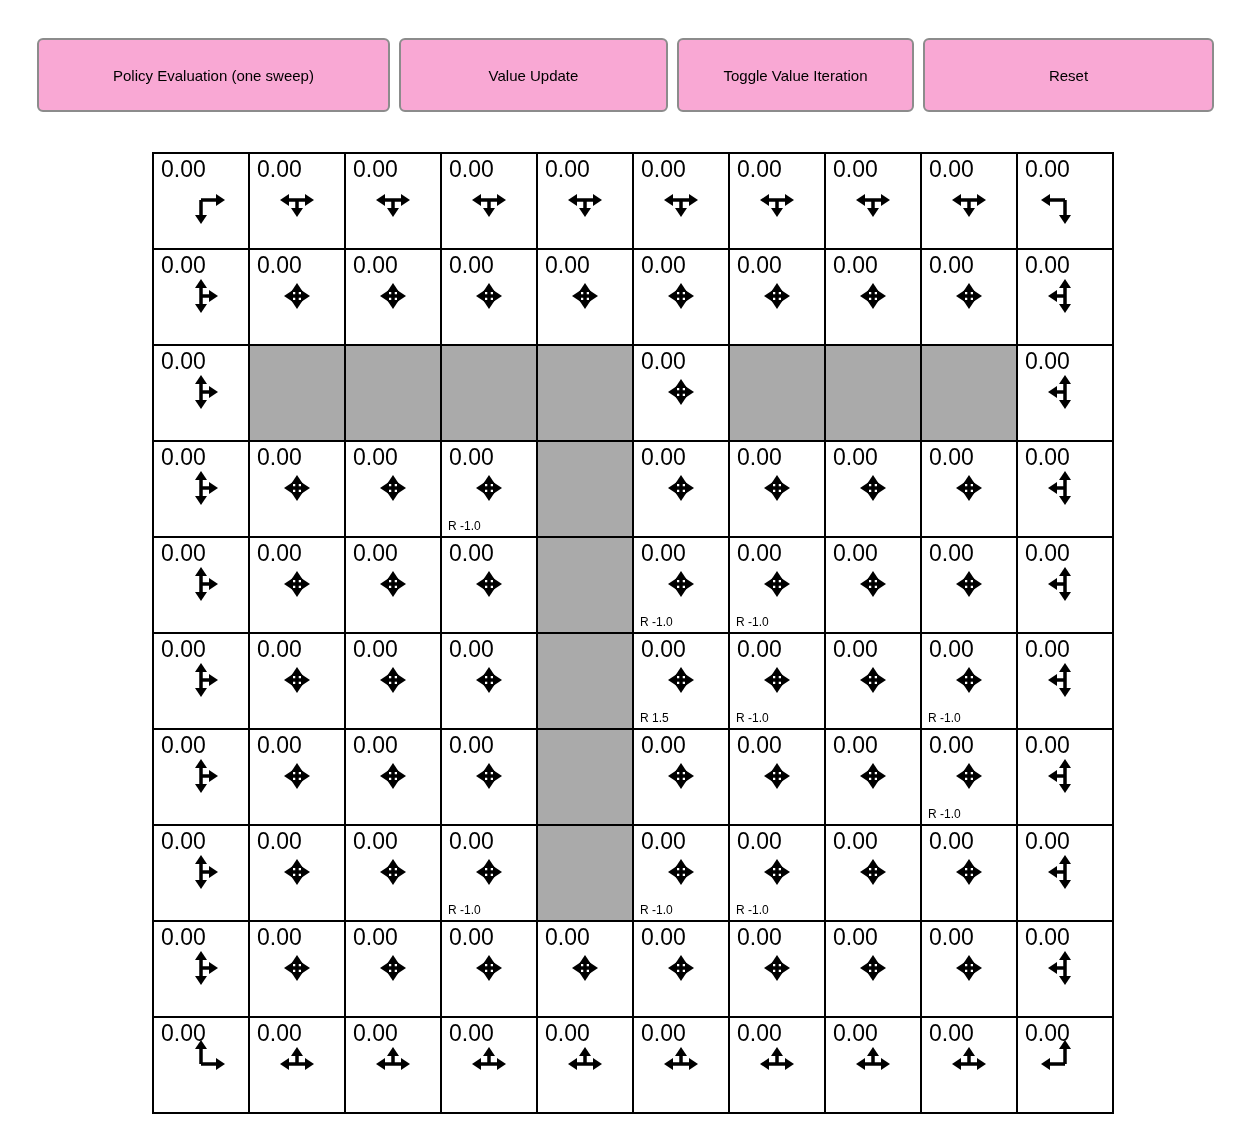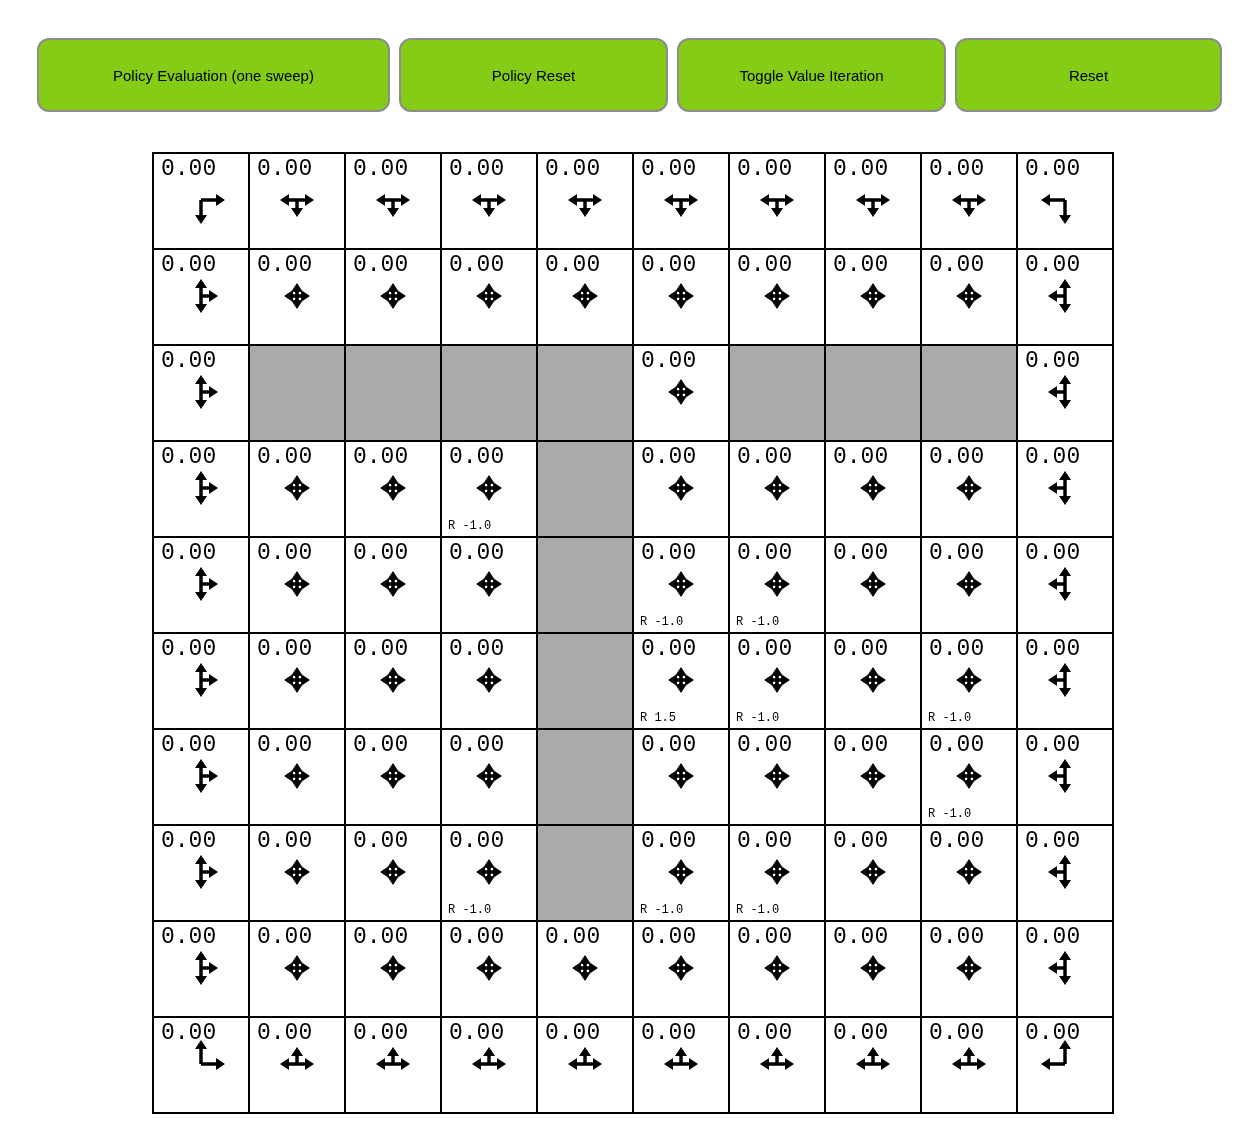--- a/index.html
+++ b/index.html
@@ -7,42 +7,41 @@
     width:1258px;height:1136px;position:relative;background:#ffffff;
     font-family:"Liberation Sans",sans-serif;color:#000;
     overflow:hidden;
   }
   .toolbar{
     position:absolute;left:37px;top:38px;
     display:flex;gap:9px;
   }
   .btn{
     height:74px;
-    background:#84cc16;
+    background:#f9a8d4;
     border:2px solid #8c8c8c;
-    border-radius:12px;
+    border-radius:6px;
     font-family:"Liberation Sans",sans-serif;
     font-size:15px;color:#000;
     display:flex;align-items:center;justify-content:center;
     box-sizing:border-box;
     cursor:pointer;
   }
   .btn:nth-child(1){width:353px;}
   .btn:nth-child(2){width:269px;}
-  .btn:nth-child(3){width:269px;text-align:center;}
-  .btn:nth-child(4){width:267px;}
+  .btn:nth-child(3){width:237px;text-align:center;}
+  .btn:nth-child(4){width:291px;}
   .gridworld{
     position:absolute;left:152px;top:152px;
     display:grid;
     grid-template-columns:repeat(10,96px);
     grid-auto-rows:96px;
     border:1px solid #000;
     width:fit-content;
     background:#a3a3a3;
-    font-family:Liberation Mono, monospace;
   }
   .cell{
     position:relative;
     width:96px;height:96px;
     box-sizing:border-box;
     border:1px solid #000;
     background:#ffffff;
   }
   .cell.wall{background:#AAAAAA;}
   .cell .val{
@@ -58,21 +57,21 @@
   .cell .reward{
     position:absolute;left:6px;bottom:2px;
     font-size:12px;line-height:16px;color:#000;
   }
 </style>
 </head>
 <body>
 
 <div class="toolbar">
   <button class="btn">Policy Evaluation (one sweep)</button>
-  <button class="btn">Policy Reset</button>
+  <button class="btn">Value Update</button>
   <button class="btn">Toggle Value Iteration</button>
   <button class="btn">Reset</button>
 </div>
 
 <div class="gridworld">
     <div class="cell">
       <div class="val">0.00</div>
       <svg class="arrows" viewBox="0 0 48 48" width="48" height="48" xmlns="http://www.w3.org/2000/svg">
         <line x1="24" y1="24" x2="24" y2="39" stroke="#000" stroke-width="3.5"></line>
         <polygon points="24,48 18,39 30,39" fill="#000"></polygon>

